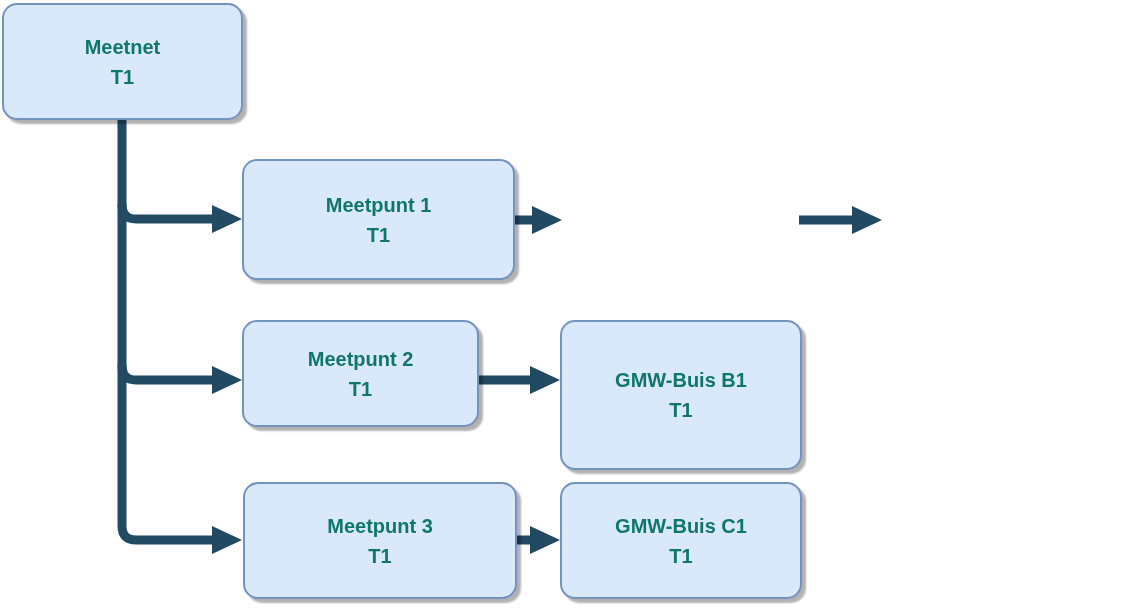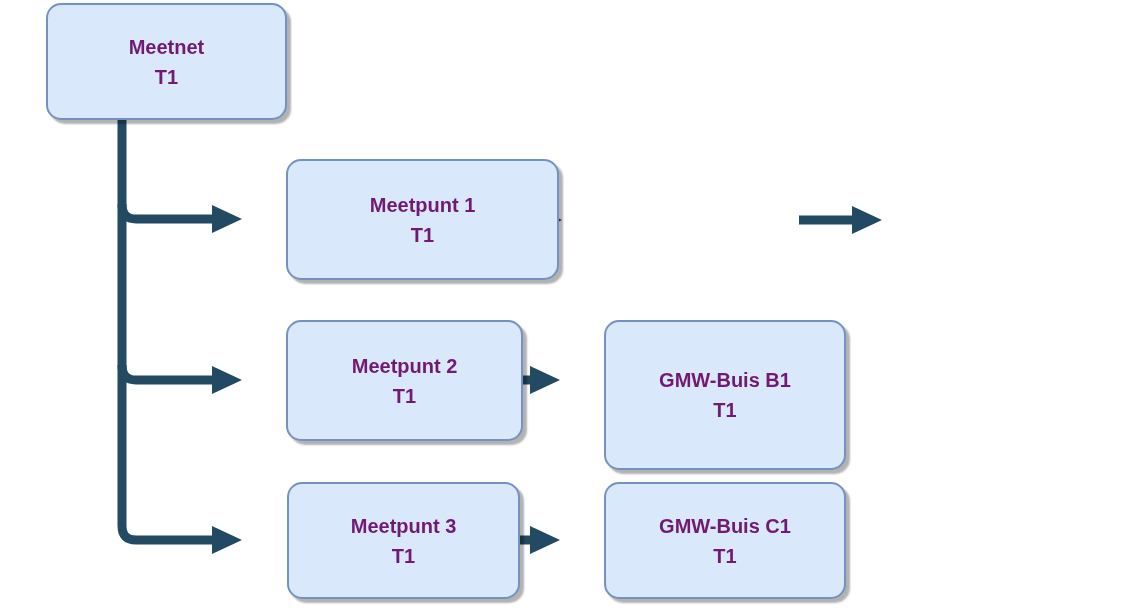--- a/index.html
+++ b/index.html
@@ -27,23 +27,22 @@
     box-sizing: border-box;
     border-radius: 15px;
     display: flex;
     flex-direction: column;
     align-items: center;
     justify-content: center;
     text-align: center;
     font-weight: 700;
     font-size: 20px;
     line-height: 30px;
-    color: #701a75;
+    color: #0f766e;
     box-shadow: 4px 4px 2px rgba(0,0,0,0.30);
-    margin-left: 44px;
   }
   .node.blue {
     background: #dae8fc;
     border: 2px solid #7492bf;
   }
   .node.red {
     background: #f8cecc;
     border: 2px solid #b85450;
   }
   .node .line {
@@ -85,31 +84,31 @@
     <div class="line">T1</div>
   </div>
 
   <div class="node blue" style="left:242px;top:159px;width:273px;height:121px">
     <div class="line">Meetpunt 1</div>
     <div class="line">T1</div>
   </div>
 
 
 
-  <div class="node blue" style="left:242px;top:320px;width:237px;height:121px">
+  <div class="node blue" style="left:242px;top:320px;width:237px;height:107px">
     <div class="line">Meetpunt 2</div>
     <div class="line">T1</div>
   </div>
 
   <div class="node blue" style="left:560px;top:320px;width:242px;height:150px">
     <div class="line">GMW-Buis B1</div>
     <div class="line">T1</div>
   </div>
 
-  <div class="node blue" style="left:243px;top:482px;width:233px;height:117px">
+  <div class="node blue" style="left:243px;top:482px;width:274px;height:117px">
     <div class="line">Meetpunt 3</div>
     <div class="line">T1</div>
   </div>
 
   <div class="node blue" style="left:560px;top:482px;width:242px;height:117px">
     <div class="line">GMW-Buis C1</div>
     <div class="line">T1</div>
   </div>
 
 </div>

